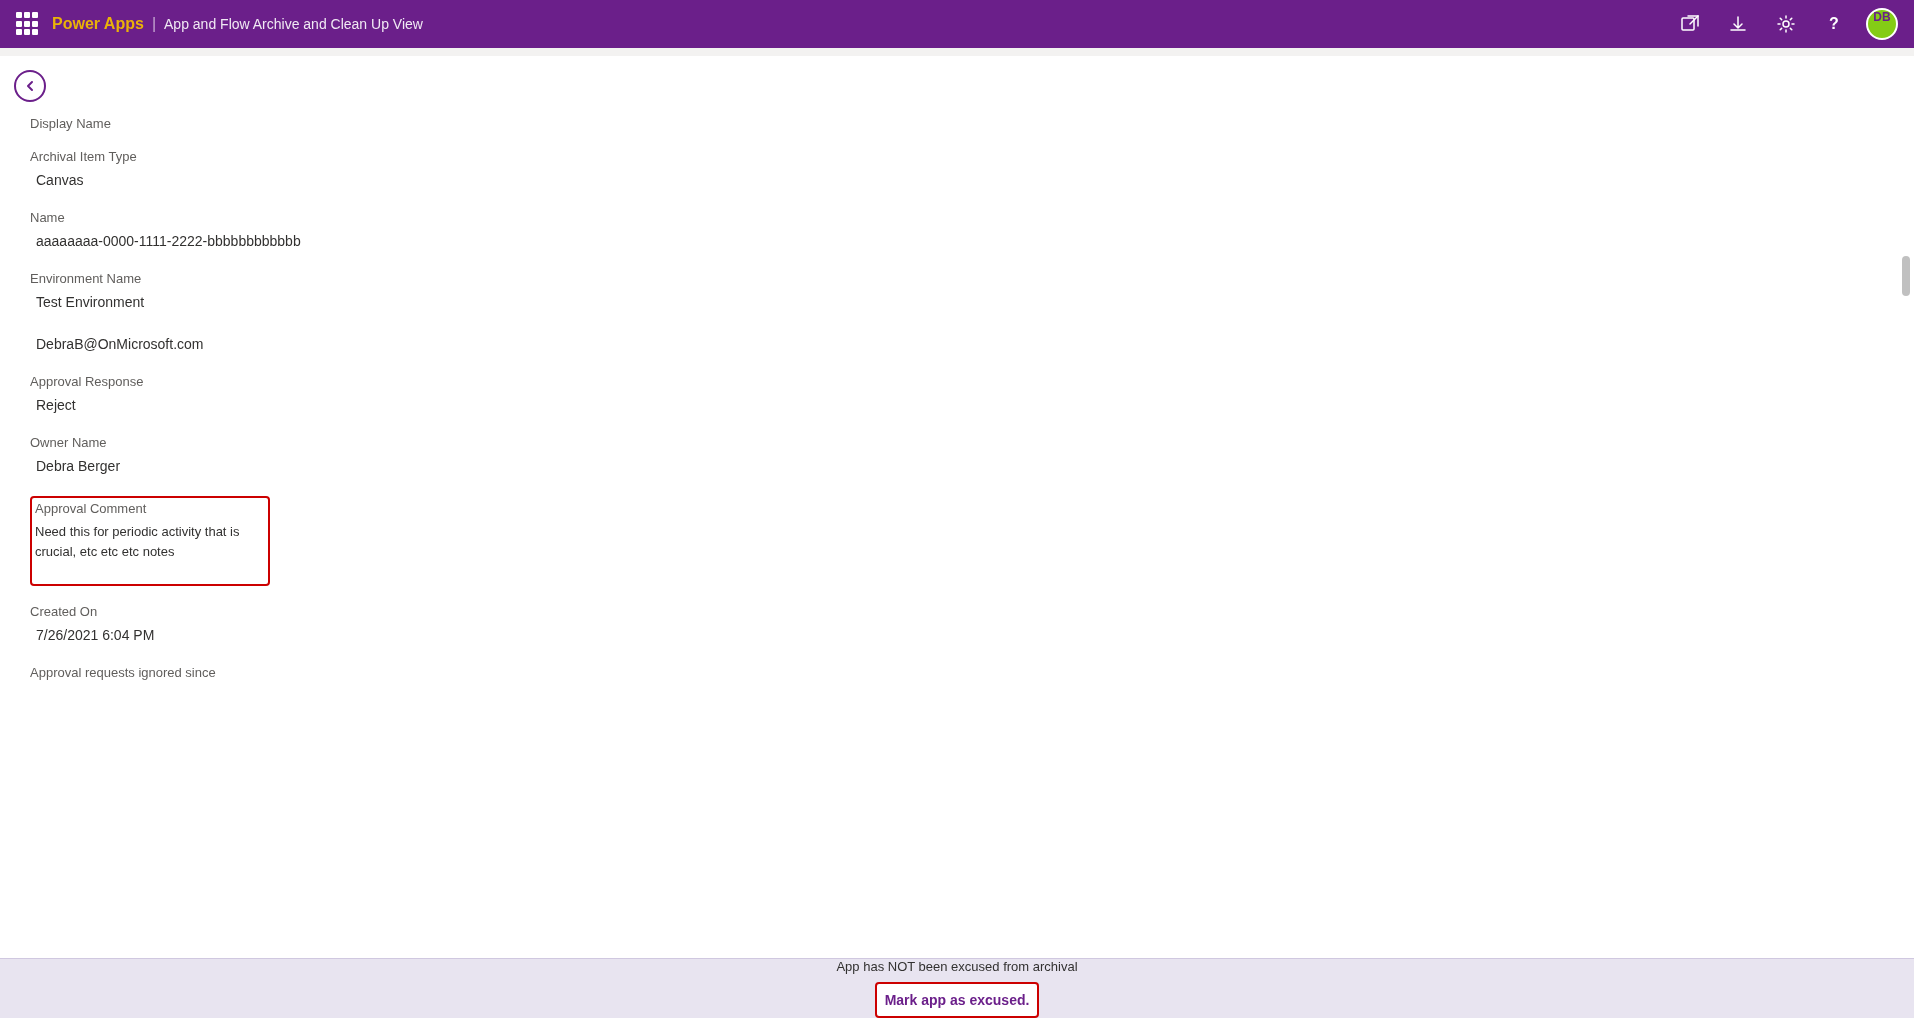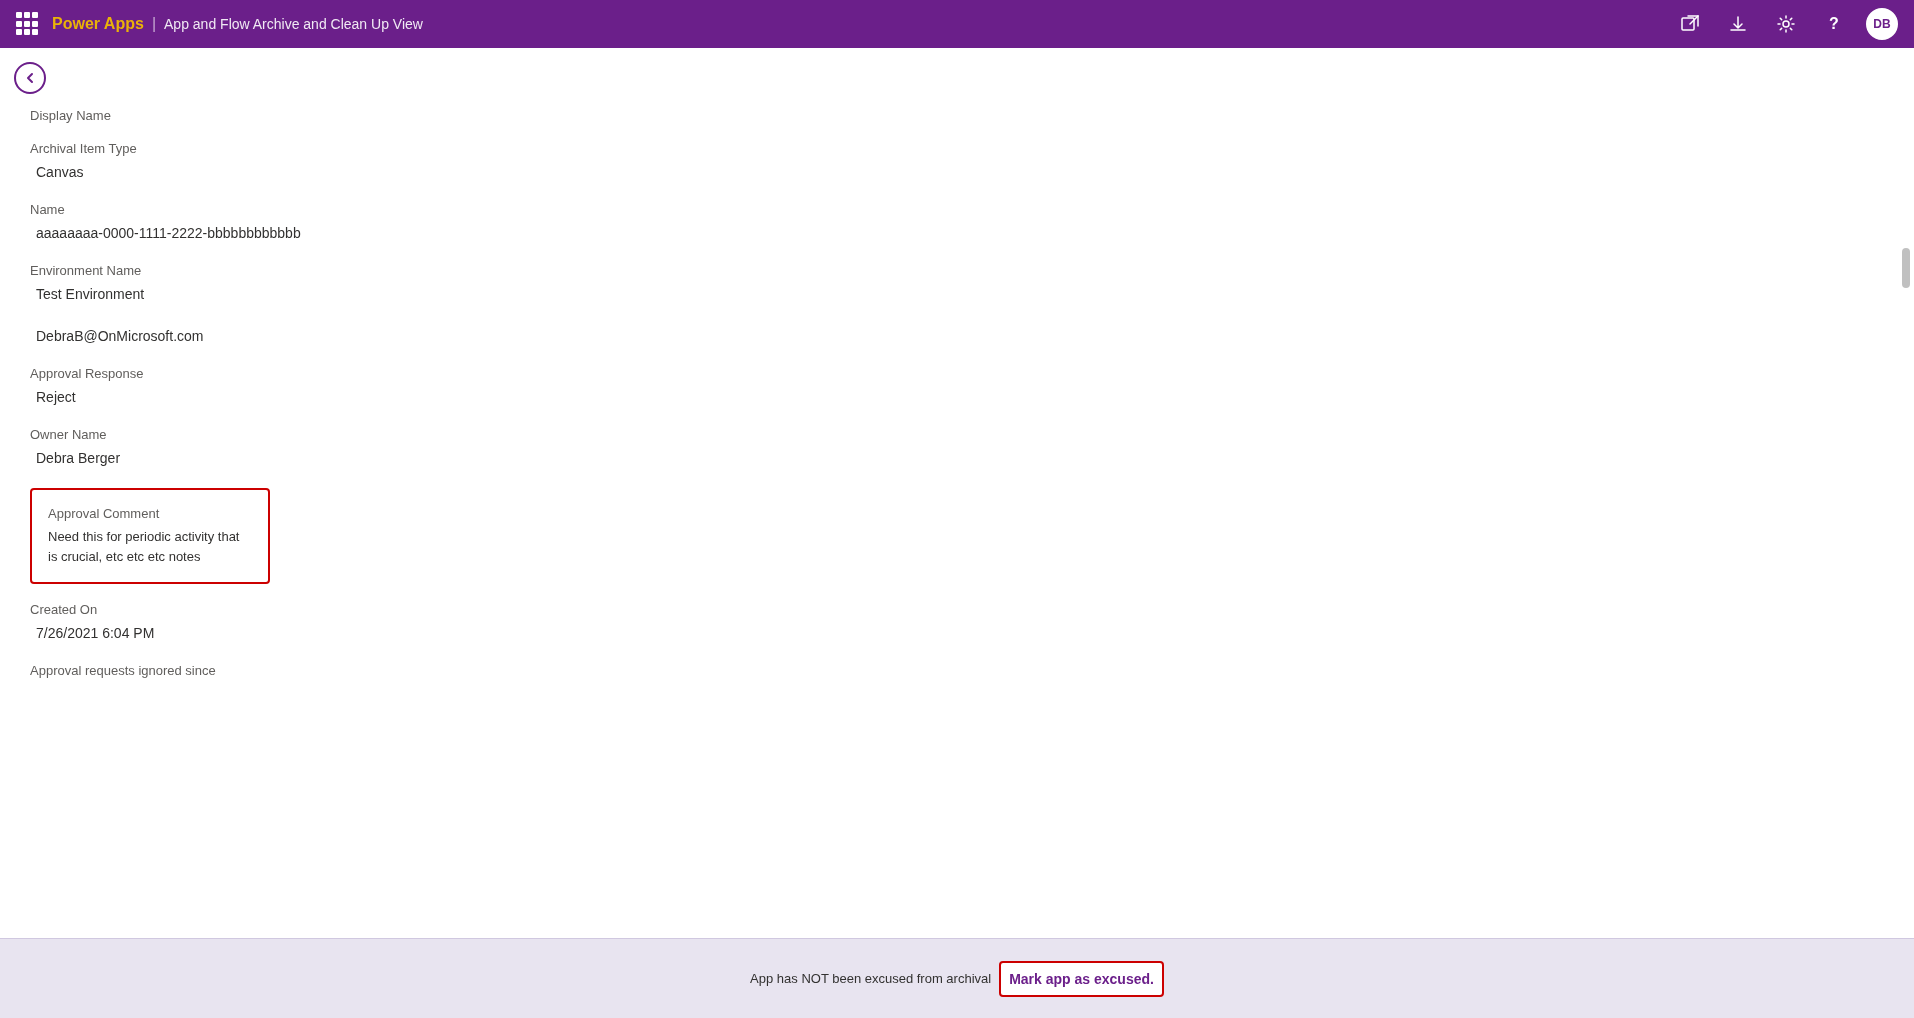--- a/index.html
+++ b/index.html
@@ -79,26 +79,26 @@
       display: flex;
       align-items: center;
       justify-content: center;
       border-radius: 4px;
     }
 
     .avatar {
       width: 32px;
       height: 32px;
       border-radius: 50%;
-      background: #ffffff;
+      background: #84cc16;
       border: 2px solid white;
       cursor: pointer;
       overflow: hidden;
       display: flex;
-      align-items: center;
+      align-items: flex-start;
       justify-content: center;
       font-size: 12px;
       color: #6b1f8a;
       font-weight: bold;
     }
 
     
     .main-container {
       background: white;
       min-height: calc(1018px - 48px);
@@ -118,20 +118,21 @@
       align-items: center;
       justify-content: center;
       cursor: pointer;
       color: #6b1f8a;
       font-size: 16px;
     }
 
     
     .content-area {
       padding: 60px 30px 120px 30px;
+      margin-top: 8px;
     }
 
     .field-group {
       margin-bottom: 18px;
     }
 
     .field-label {
       font-size: 13px;
       color: #605e5c;
       margin-bottom: 4px;
@@ -141,21 +142,21 @@
     .field-value {
       font-size: 14px;
       color: #323130;
       padding: 4px 6px;
     }
 
     
     .approval-comment-box {
       border: 2px solid #cc0000;
       border-radius: 4px;
-      padding: 16px;
+      padding: 3px;
       width: 240px;
       min-height: 90px;
       margin-top: 2px;
     }
 
     .approval-comment-label {
       font-size: 13px;
       color: #605e5c;
       margin-bottom: 6px;
     }
@@ -166,23 +167,23 @@
       line-height: 1.5;
     }
 
     
     .bottom-bar {
       position: fixed;
       bottom: 0;
       left: 0;
       right: 0;
       background: #e8e4f0;
-      height: 80px;
-      display: flex;
-      flex-direction: row;
+      height: 60px;
+      display: flex;
+      flex-direction: column;
       align-items: center;
       justify-content: center;
       gap: 8px;
       border-top: 1px solid #d0c8e0;
     }
 
     .excused-status-text {
       font-size: 13px;
       color: #323130;
     }

